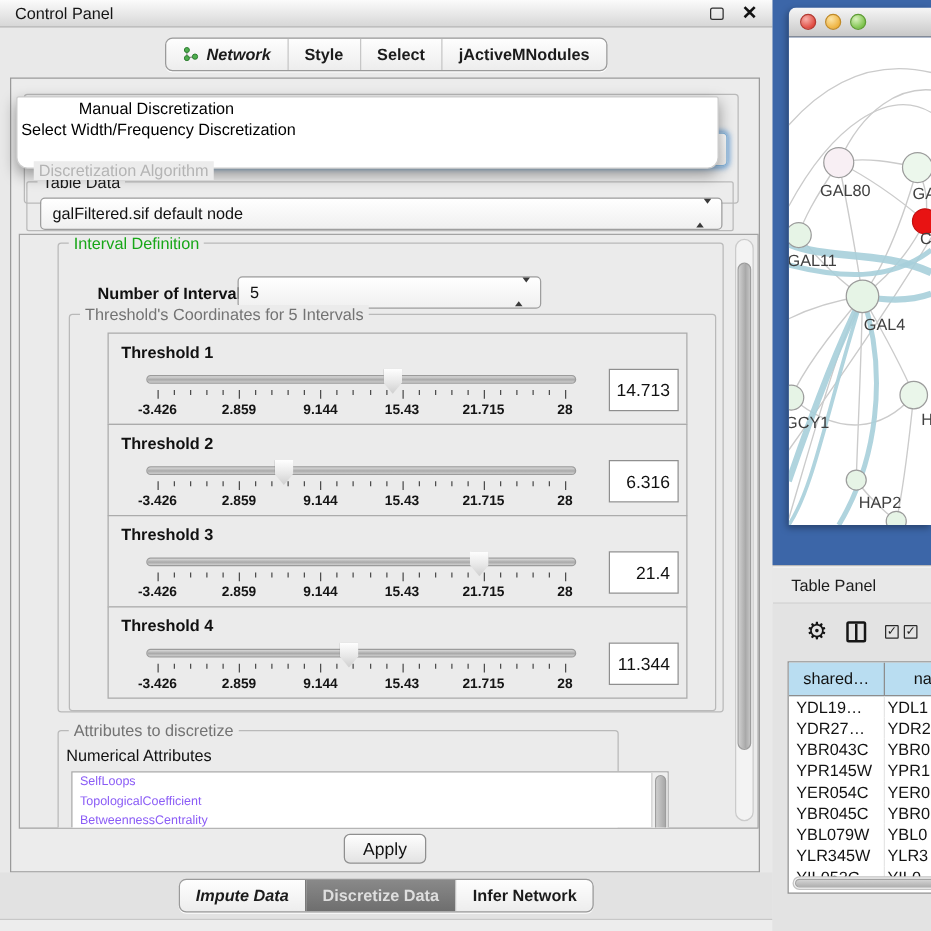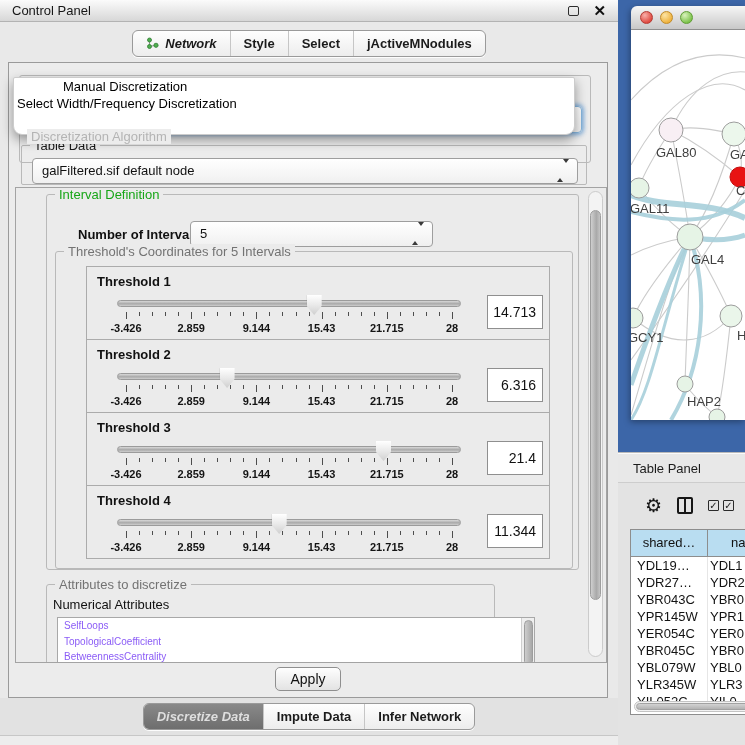--- a/index.html
+++ b/index.html
@@ -424,25 +424,25 @@
     </div>
 
     <div class="apply-row">
       <span class="apply-btn">Apply</span>
     </div>
   </div>
 
   <div class="cp-bottom">
     <div class="tabstrip">
         <div class="seg" id="bottom-tabs">
+          <div class="tab">
+            <span>Impute Data</span>
+          </div>
           <div class="tab sel">
             <span>Discretize Data</span>
-          </div>
-          <div class="tab">
-            <span>Impute Data</span>
           </div>
           <div class="tab">
             <span>Infer Network</span>
           </div>
         </div>
       </div>
   </div>
 </div>
 
 <div class="right-pane">

